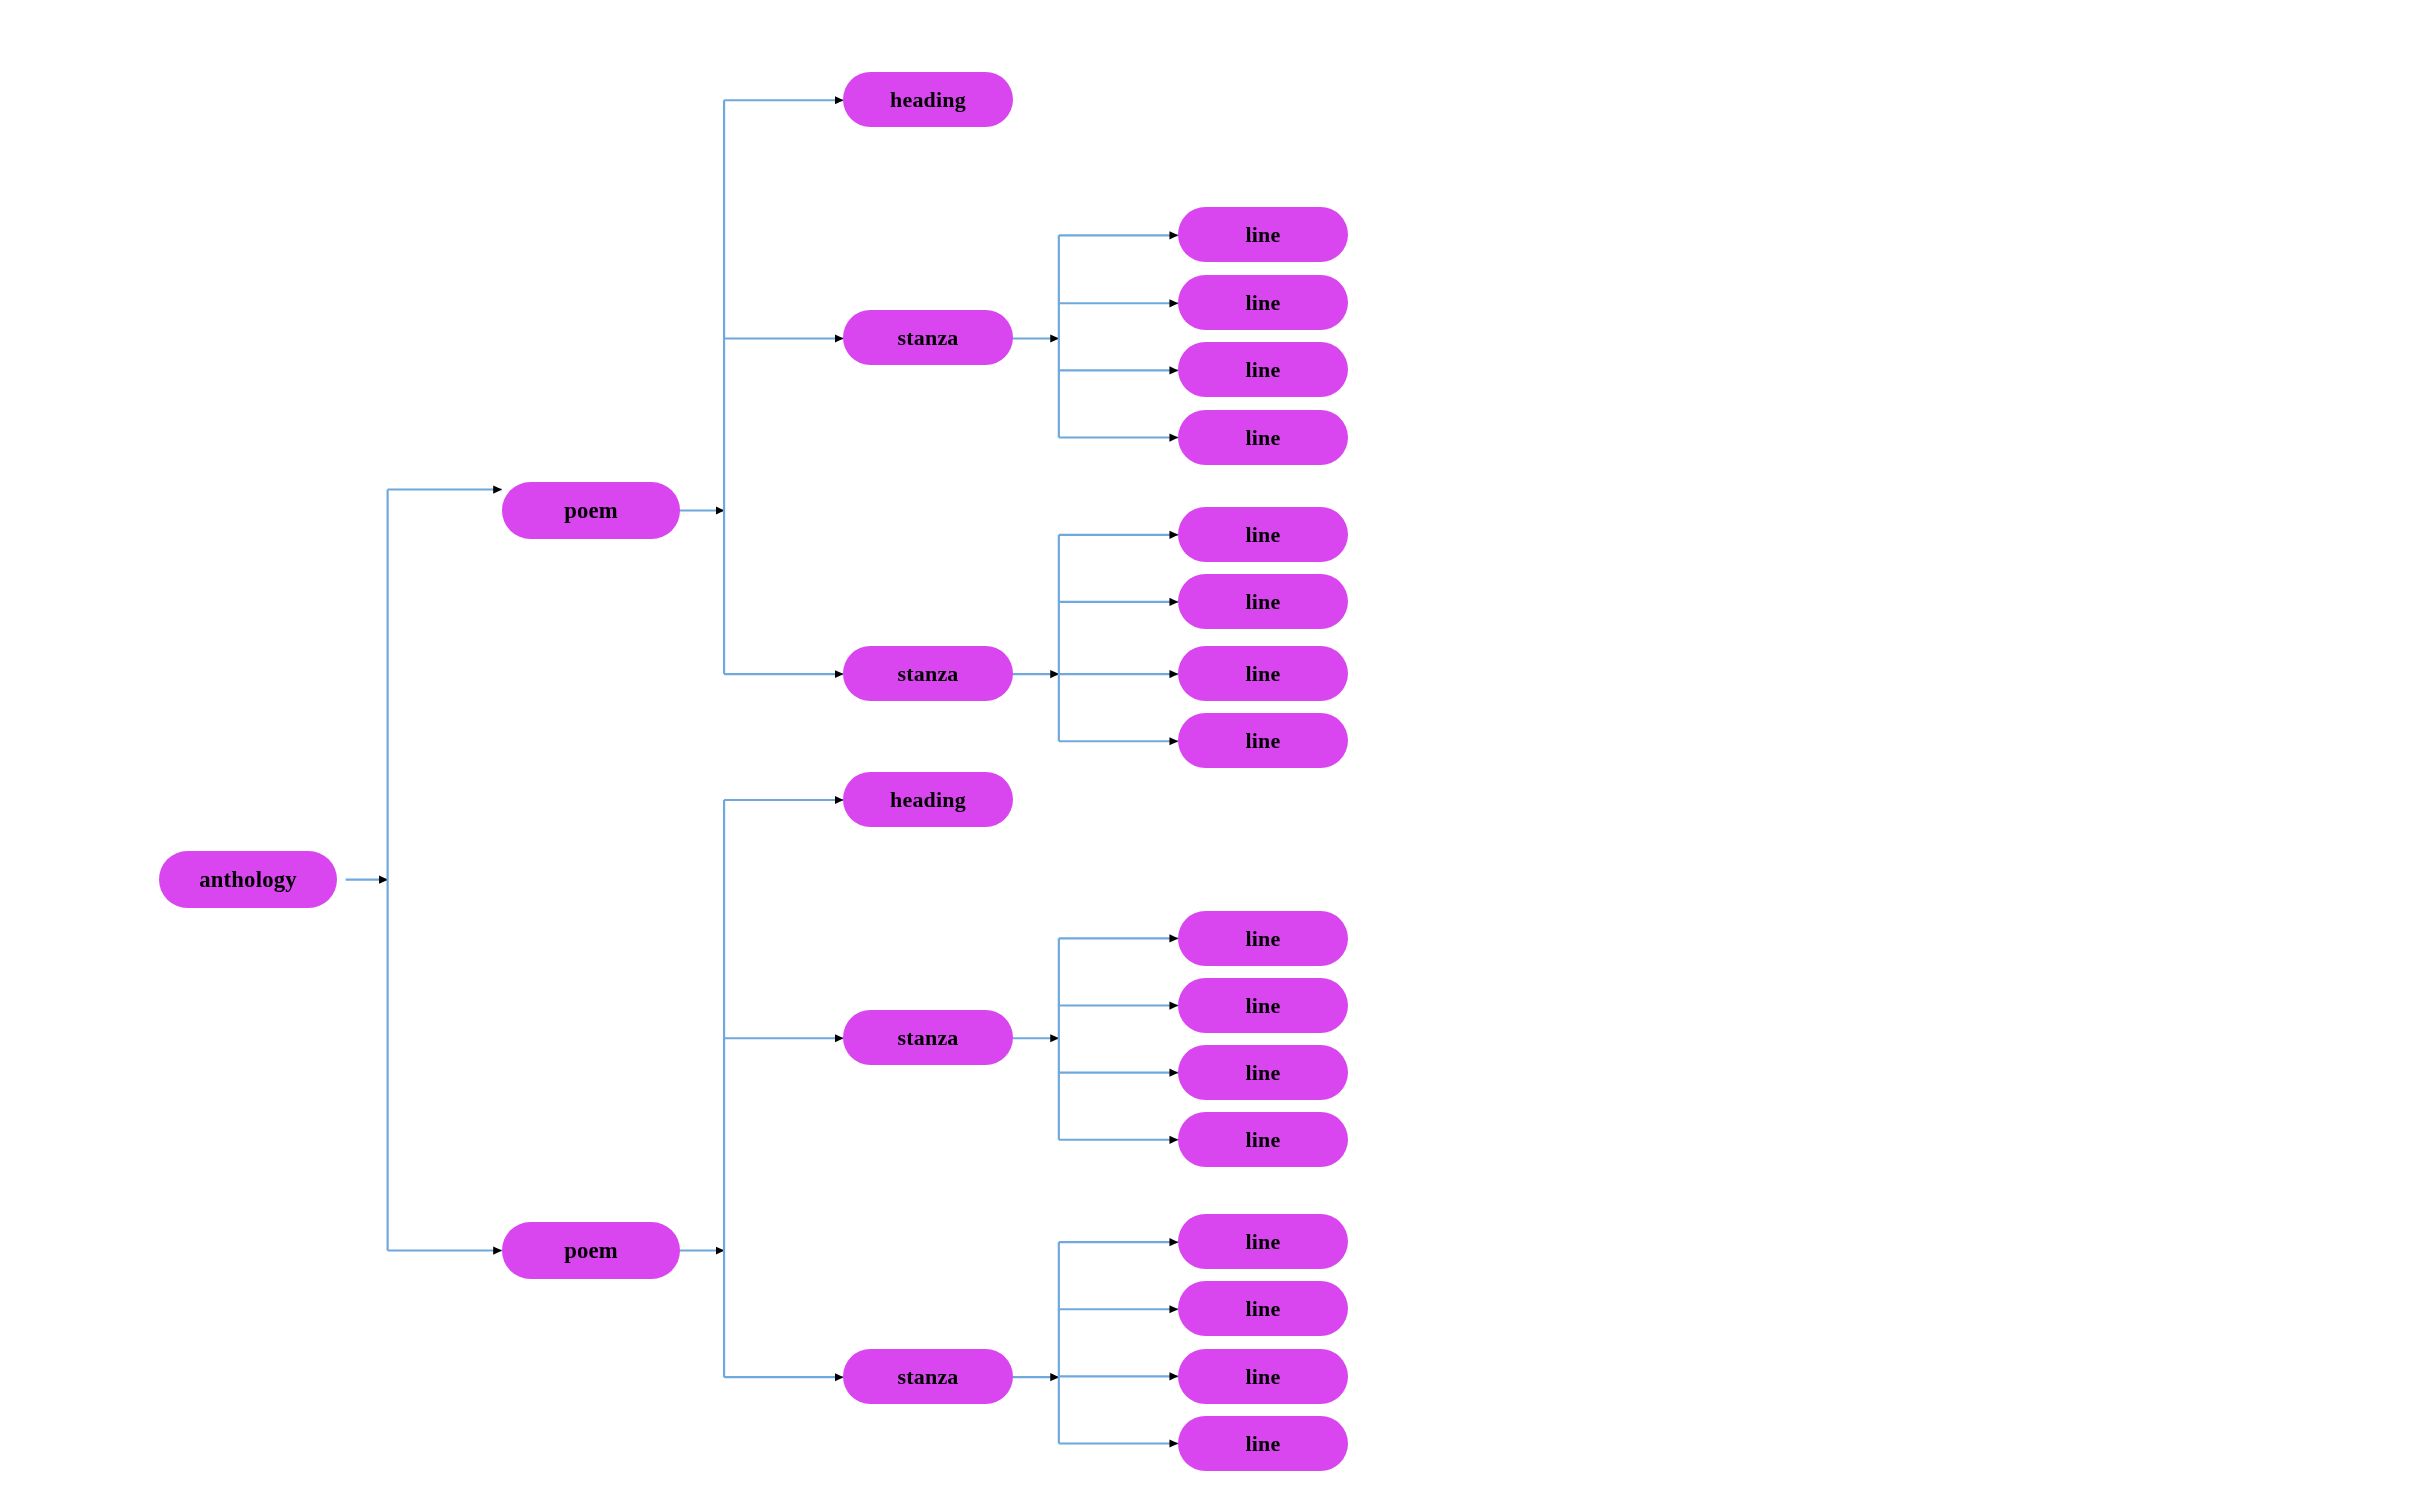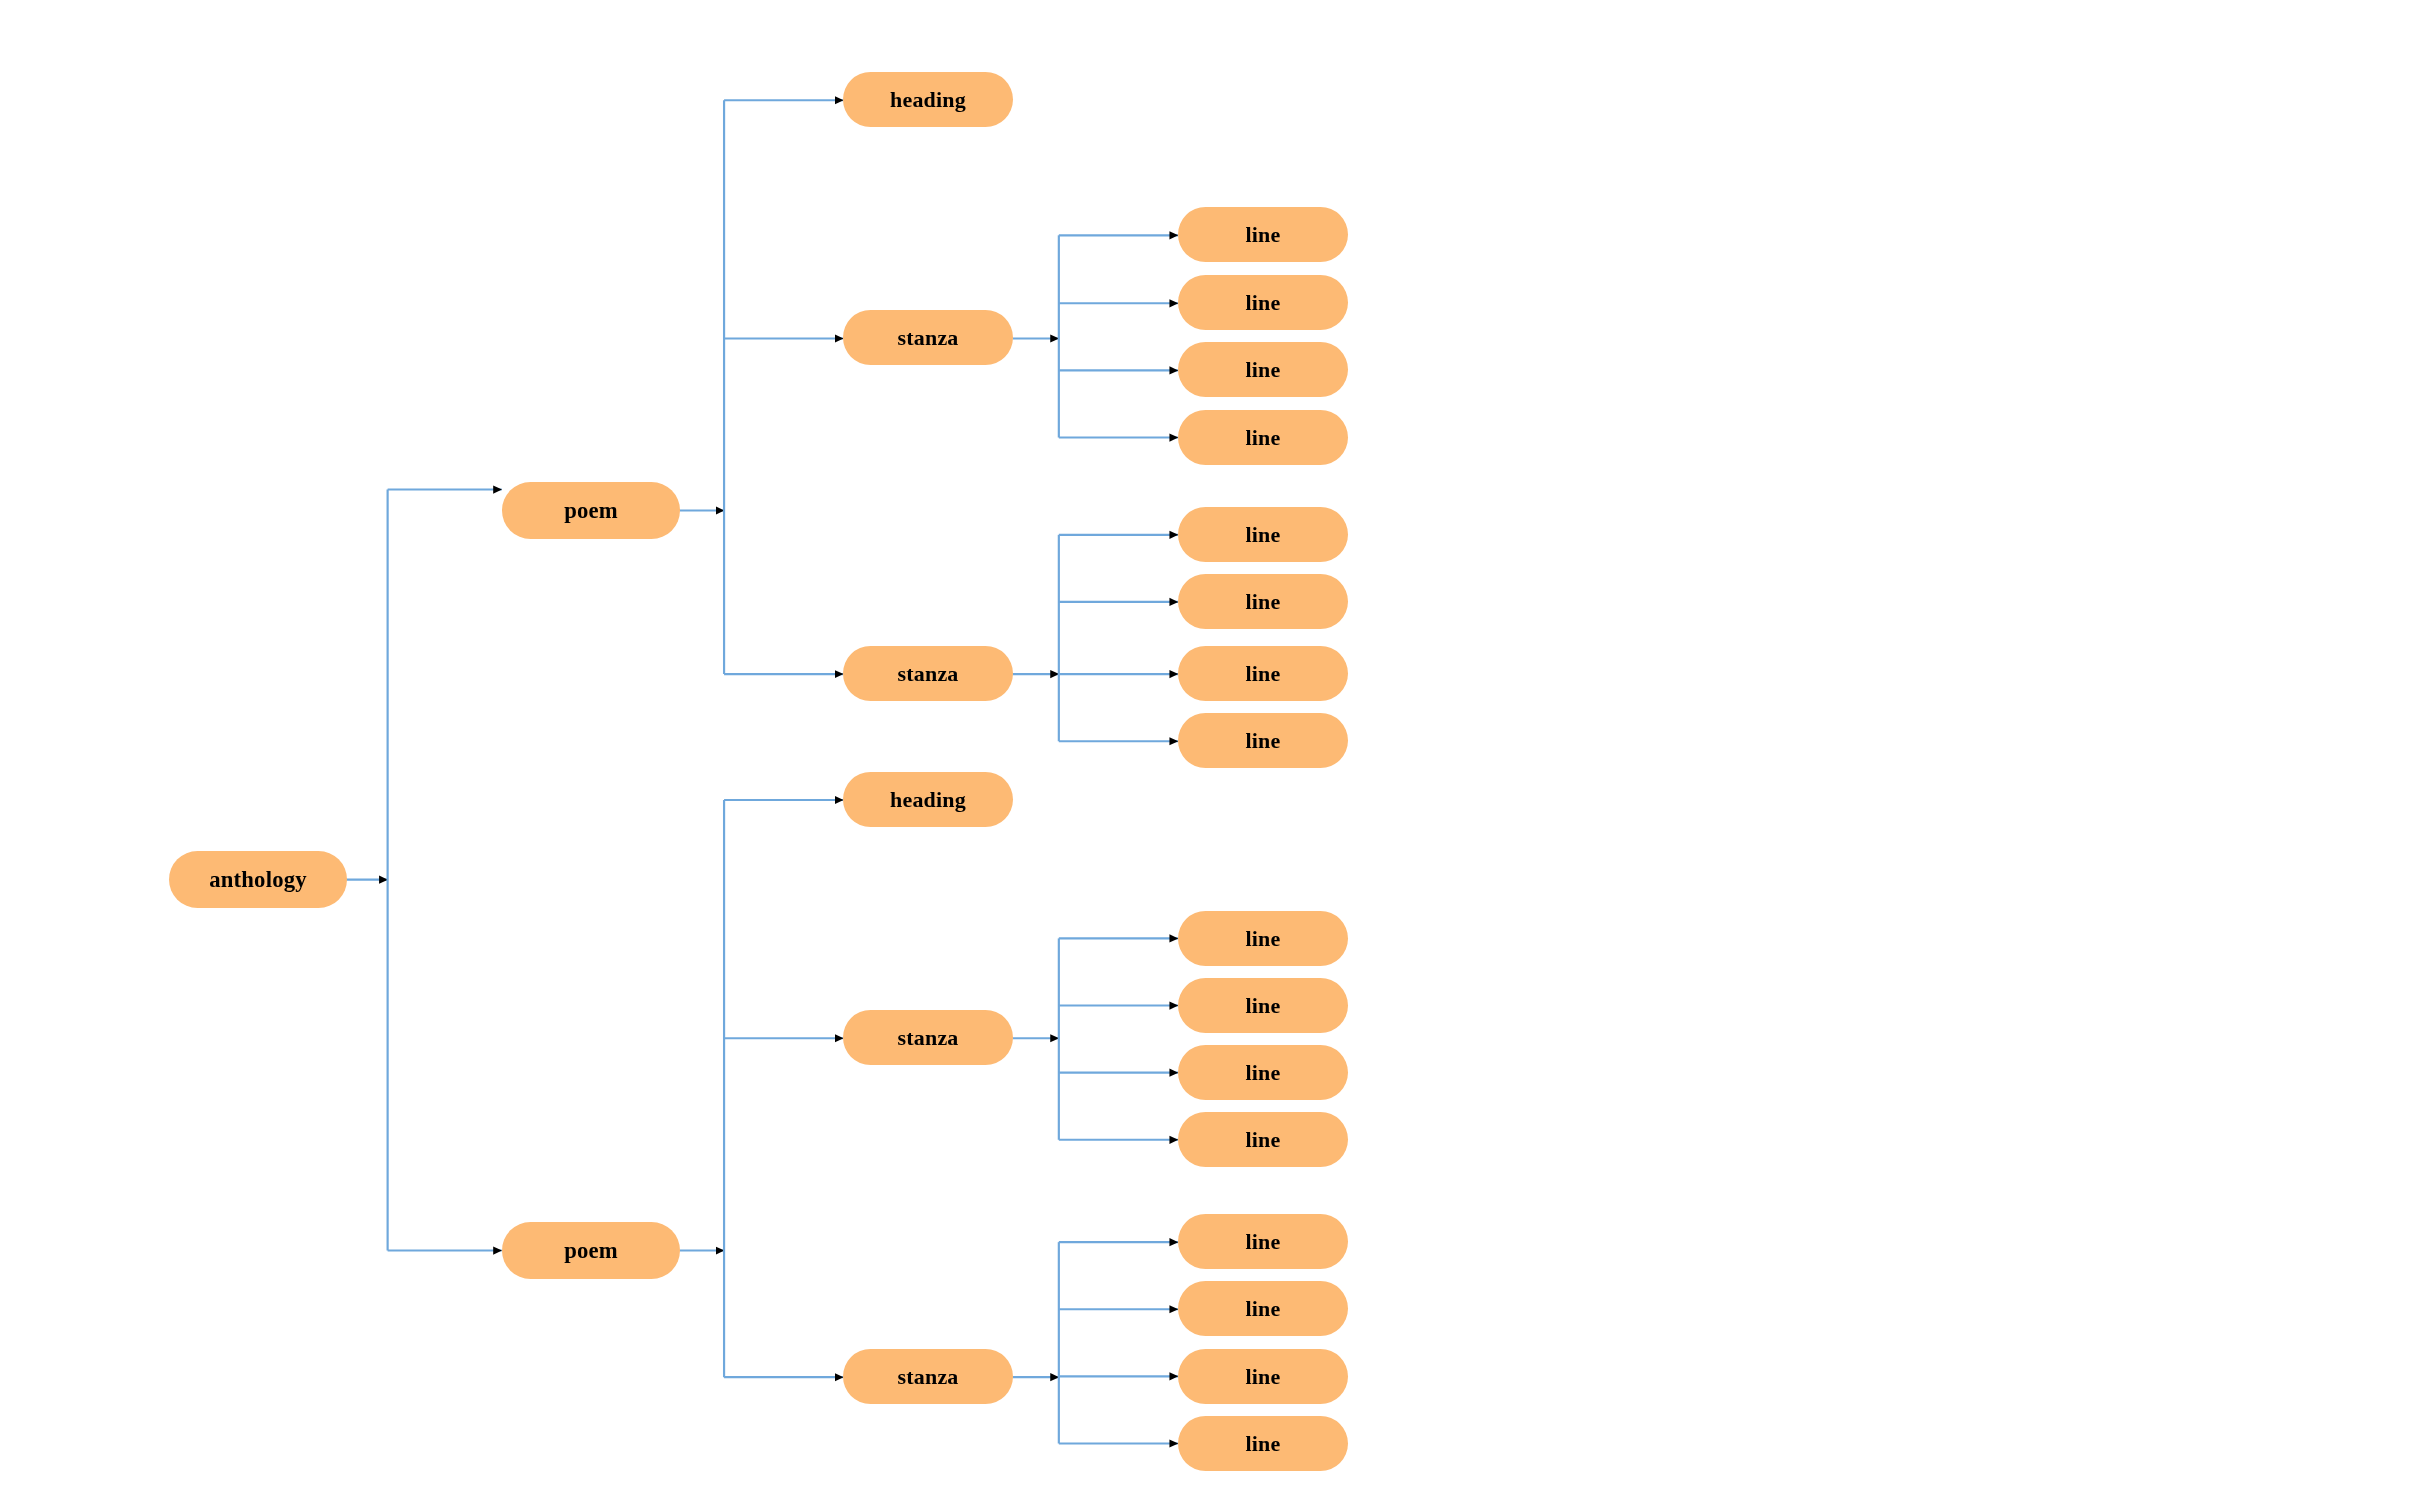--- a/index.html
+++ b/index.html
@@ -20,21 +20,21 @@
   #edge-layer {
     position: absolute;
     left: 0;
     top: 0;
     width: 2413px;
     height: 1511px;
   }
   .node {
     position: absolute;
     box-sizing: border-box;
-    background: #fdba74;
+    background: #d946ef;
     border-radius: 838px;
     display: flex;
     align-items: center;
     justify-content: center;
     color: #000000;
     font-weight: bold;
     font-family: "Liberation Serif", "DejaVu Serif", serif;
     letter-spacing: 0.2px;
     white-space: nowrap;
     user-select: none;
@@ -90,21 +90,21 @@
         <line x1="1262" y1="1358" x2="1404" y2="1358" marker-end="url(#arrow)"></line>
         <line x1="1262" y1="1480" x2="1262" y2="1720"></line>
         <line x1="1262" y1="1480" x2="1404" y2="1480" marker-end="url(#arrow)"></line>
         <line x1="1262" y1="1560" x2="1404" y2="1560" marker-end="url(#arrow)"></line>
         <line x1="1262" y1="1640" x2="1404" y2="1640" marker-end="url(#arrow)"></line>
         <line x1="1262" y1="1720" x2="1404" y2="1720" marker-end="url(#arrow)"></line>
       </g>
   </svg>
 
   <div id="nodes-group">
-    <div class="node" style="left: 169px; top: 851px; width: 178px; height: 57px; font-size: 22.7px;">
+    <div class="node" style="left: 159px; top: 851px; width: 178px; height: 57px; font-size: 22.7px;">
       <span class="node-label">anthology</span>
     </div>
     <div class="node" style="left: 502px; top: 482px; width: 178px; height: 57px; font-size: 22.7px;">
       <span class="node-label">poem</span>
     </div>
     <div class="node" style="left: 502px; top: 1222px; width: 178px; height: 57px; font-size: 22.7px;">
       <span class="node-label">poem</span>
     </div>
     <div class="node" style="left: 843px; top: 72px; width: 170px; height: 55px; font-size: 22px;">
       <span class="node-label">heading</span>

